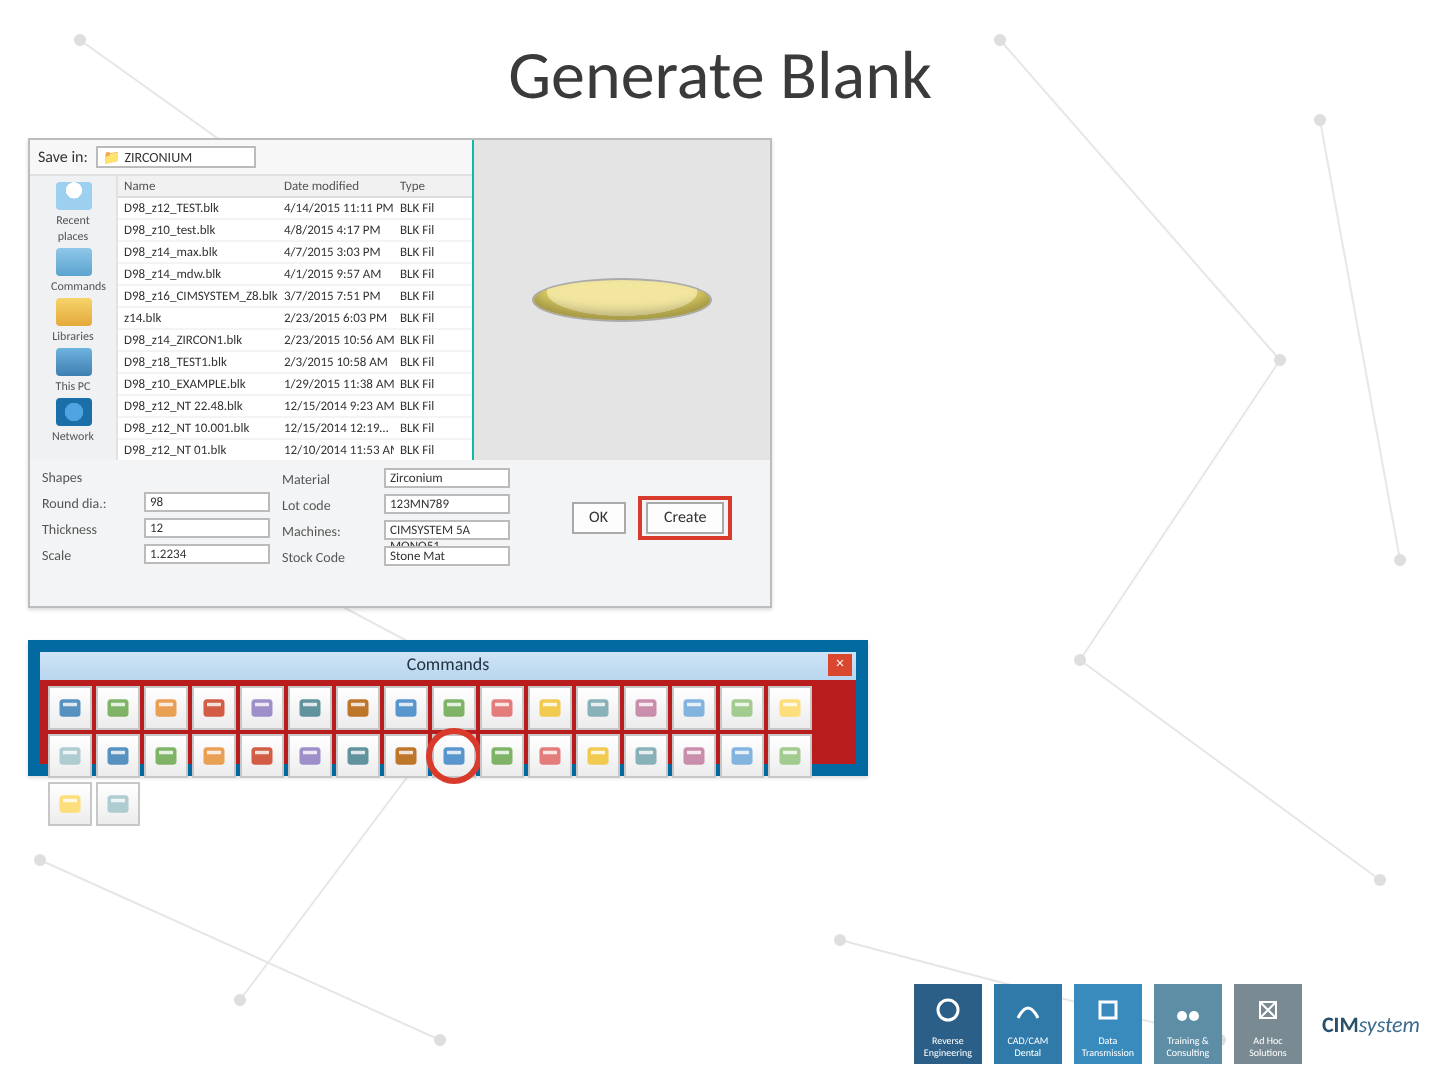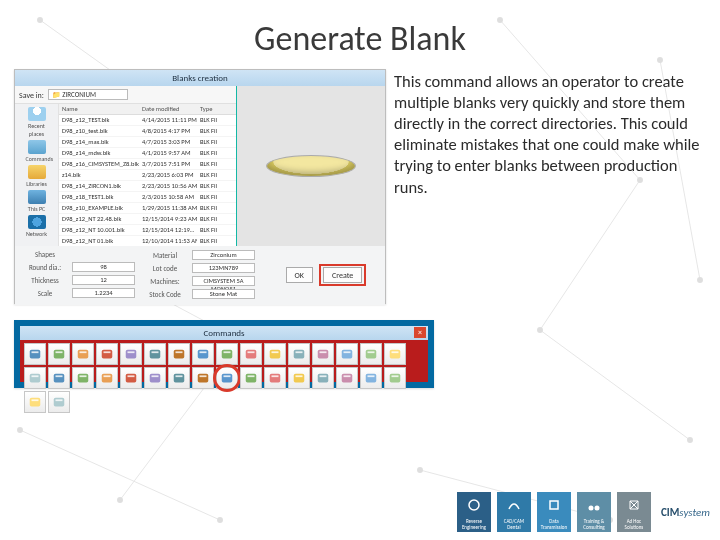--- a/index.html
+++ b/index.html
@@ -61,21 +61,21 @@
     flex:1; background:#e4e4e4; display:flex; align-items:center; justify-content:center;
   }
   .disc {
     width:90px; height:22px; border-radius:50%;
     background: radial-gradient(ellipse at 50% 30%, #f3e7a0 60%, #d8c95f 61%);
     border:1px solid #aaa;
     box-shadow: inset 0 -4px 6px rgba(0,0,0,.25);
   }
   .dlg-bottom { display:flex; gap:6px; padding:4px 6px 6px; background:#f3f4f5; }
   .col { flex:1; display:flex; flex-direction:column; gap:3px; }
-  .frow { display:flex; align-items:center; gap:3px; font-size:7px;text-align:center; }
+  .frow { display:flex; align-items:center; gap:3px; font-size:7px; }
   .frow label { width:48px; color:#555; }
   .finput { flex:1; height:10px; background:#fff; border:1px solid #bbb; padding:0 2px; line-height:8px; font-size:6.5px; }
   .btn { height:16px; padding:0 8px; background:#fdfdfd; border:1px solid #aaa; font-size:8px; line-height:14px; display:inline-block; }
   .create-wrap { border:2px solid #d93a2b; padding:1px 2px; display:inline-block; }
   .btn-ok-wrap { display:flex; align-items:flex-end; justify-content:center; }
   
   .commands {
     position:relative; z-index:2;
     margin:16px 14px 0 14px;
     width:420px; height:68px;
@@ -135,21 +135,20 @@
         <circle cx="700" cy="280" r="3"></circle>
     </g>
   </svg>
 </div>
 
 <h1 class="title">Generate Blank</h1>
 
 <div class="content">
   <div class="left">
     <div class="dialog">
-      <div class="dlg-title">Blanks creation</div>
 
       <div class="dlg-body">
         <div class="filebrowser">
           <div class="fb-top">
             <label>Save in:</label>
             <div class="sel">
               <span>📁</span>
               <span>ZIRCONIUM</span>
             </div>
           </div>
@@ -278,21 +277,20 @@
         </div>
         <div class="col" style="flex:0 0 60px; align-items:flex-start; justify-content:center;">
           <span class="create-wrap">
             <span class="btn">Create</span>
           </span>
         </div>
       </div>
     </div>
   </div>
 
-  <div class="right">This command allows an operator to create multiple blanks very quickly and store them directly in the correct directories. This could eliminate mistakes that one could make while trying to enter blanks between production runs.</div>
 </div>
 
 <div class="commands">
   <div class="cmd-title">
     <span>Commands</span>
     <div class="cmd-close">×</div>
   </div>
   <div class="toolbar" id="toolbar">
       <div class="tbtn">
         <svg viewBox="0 0 16 16">

